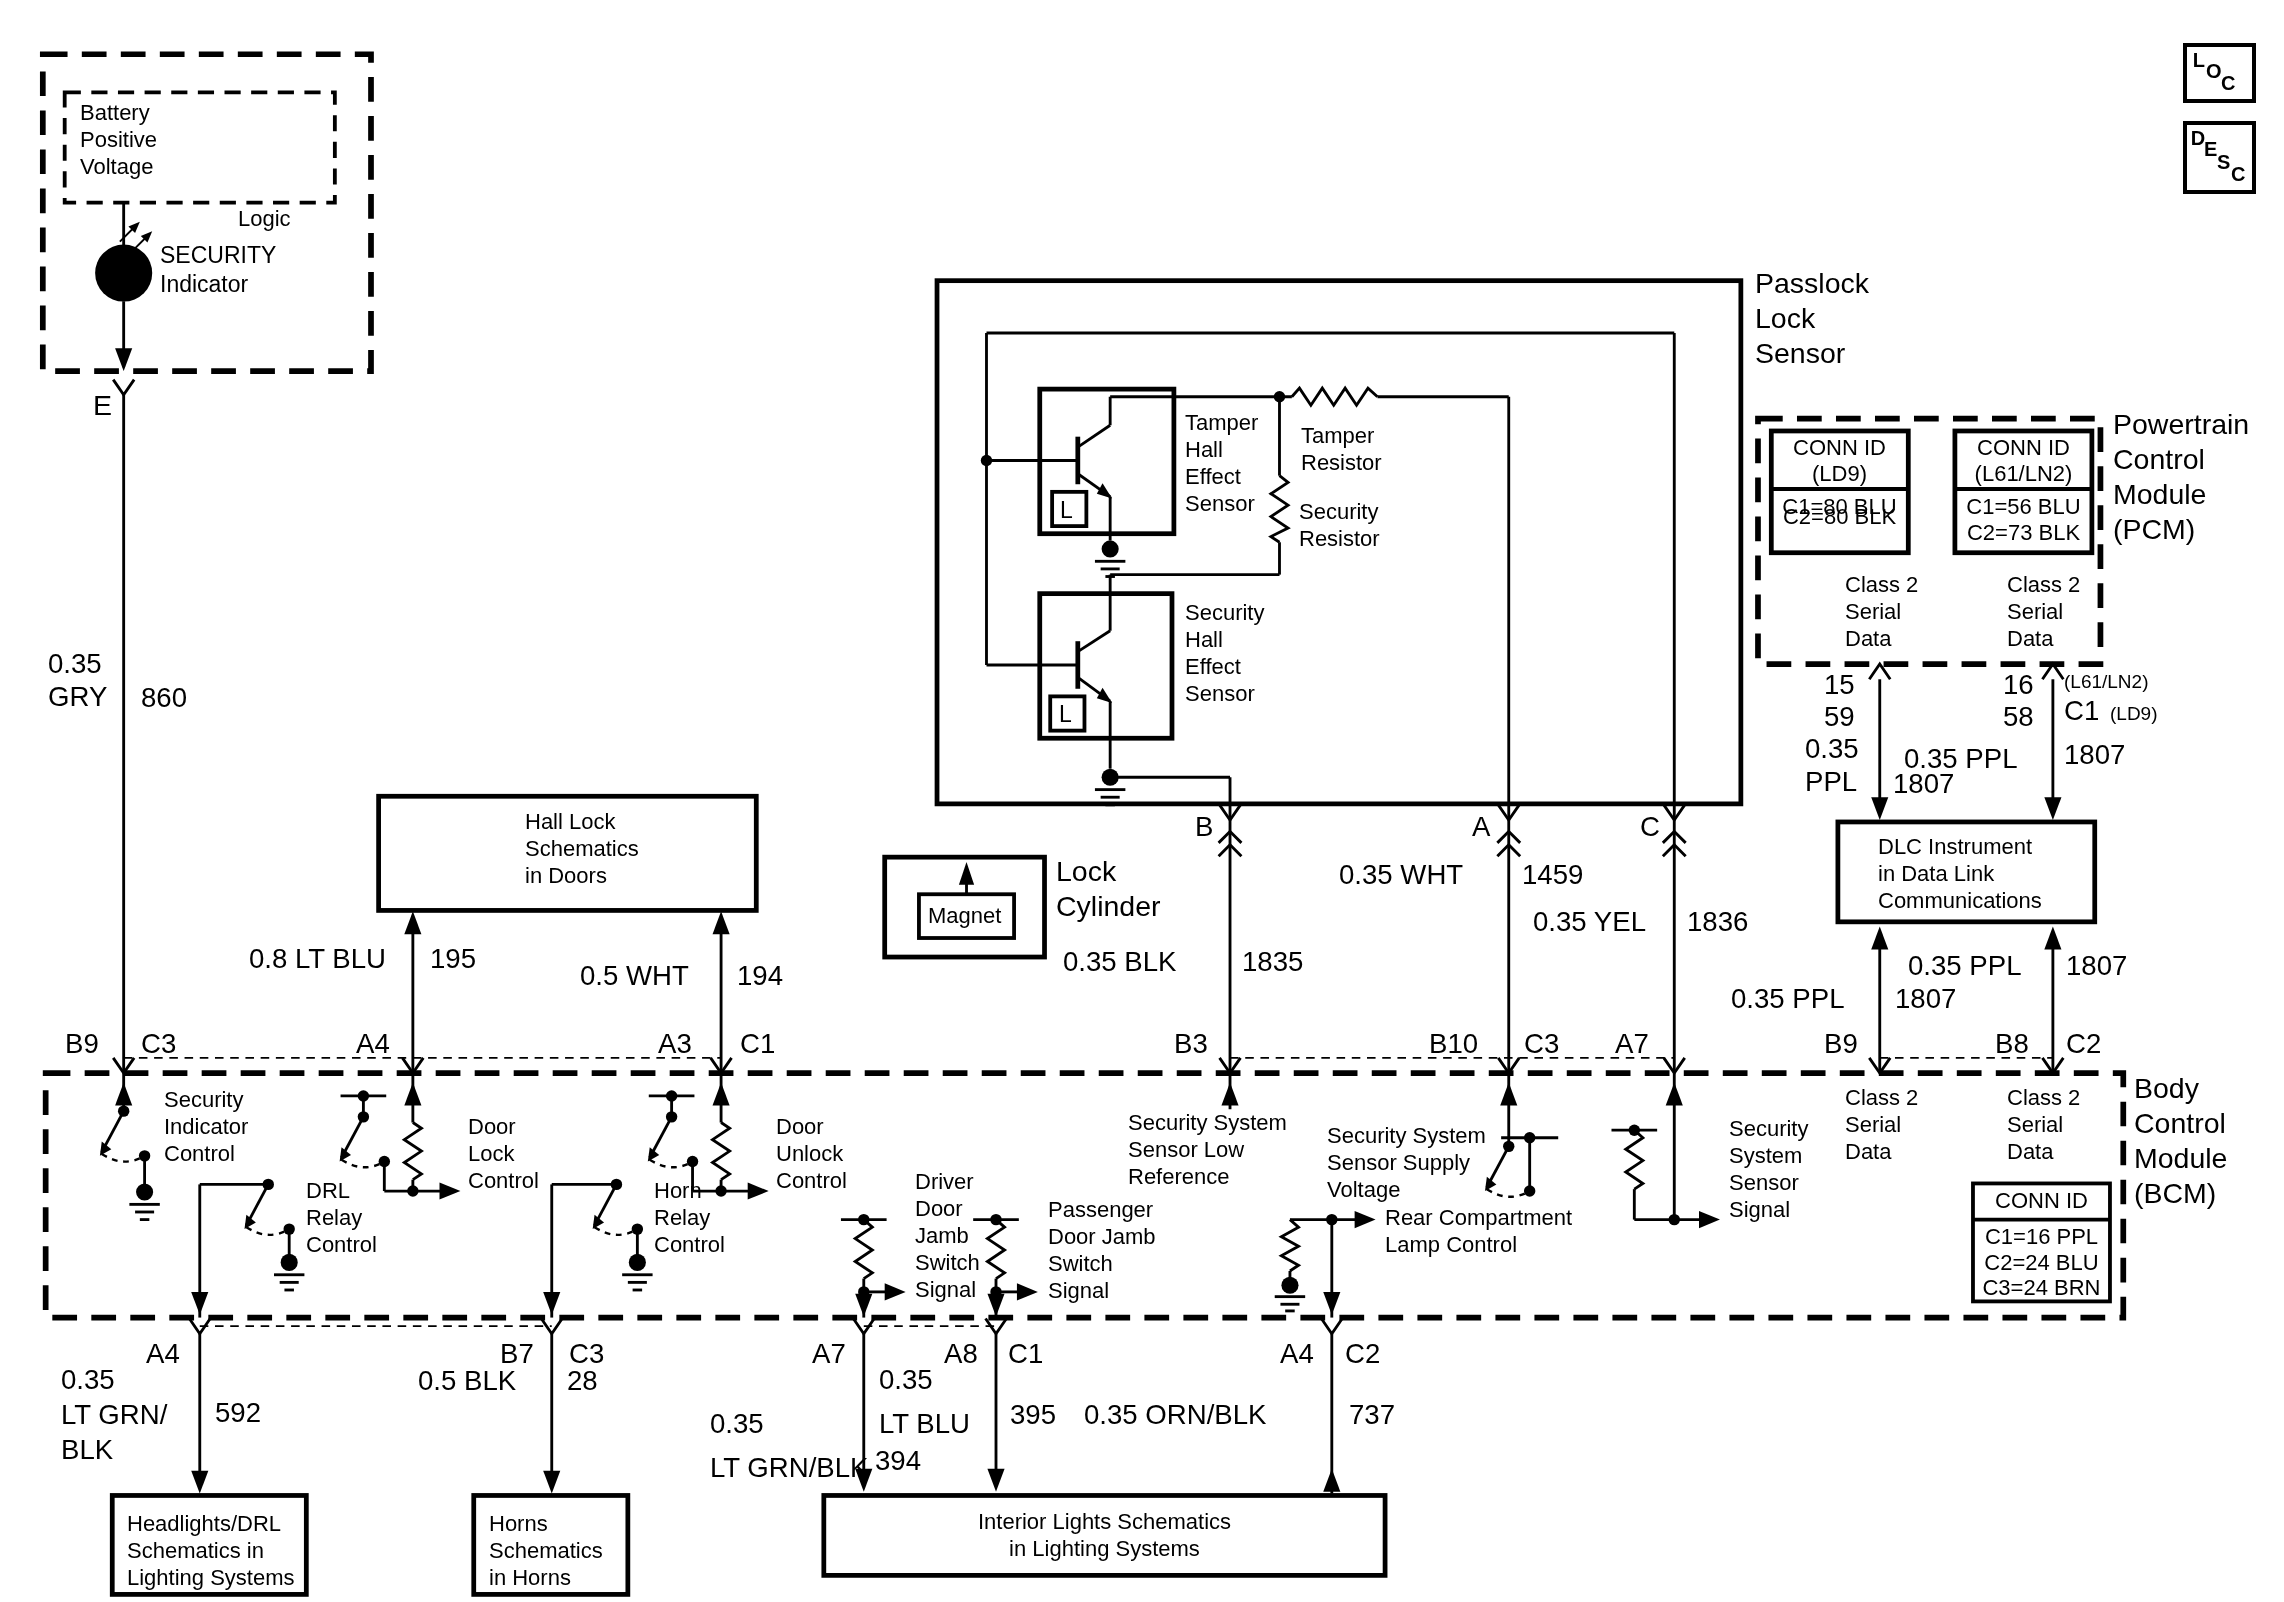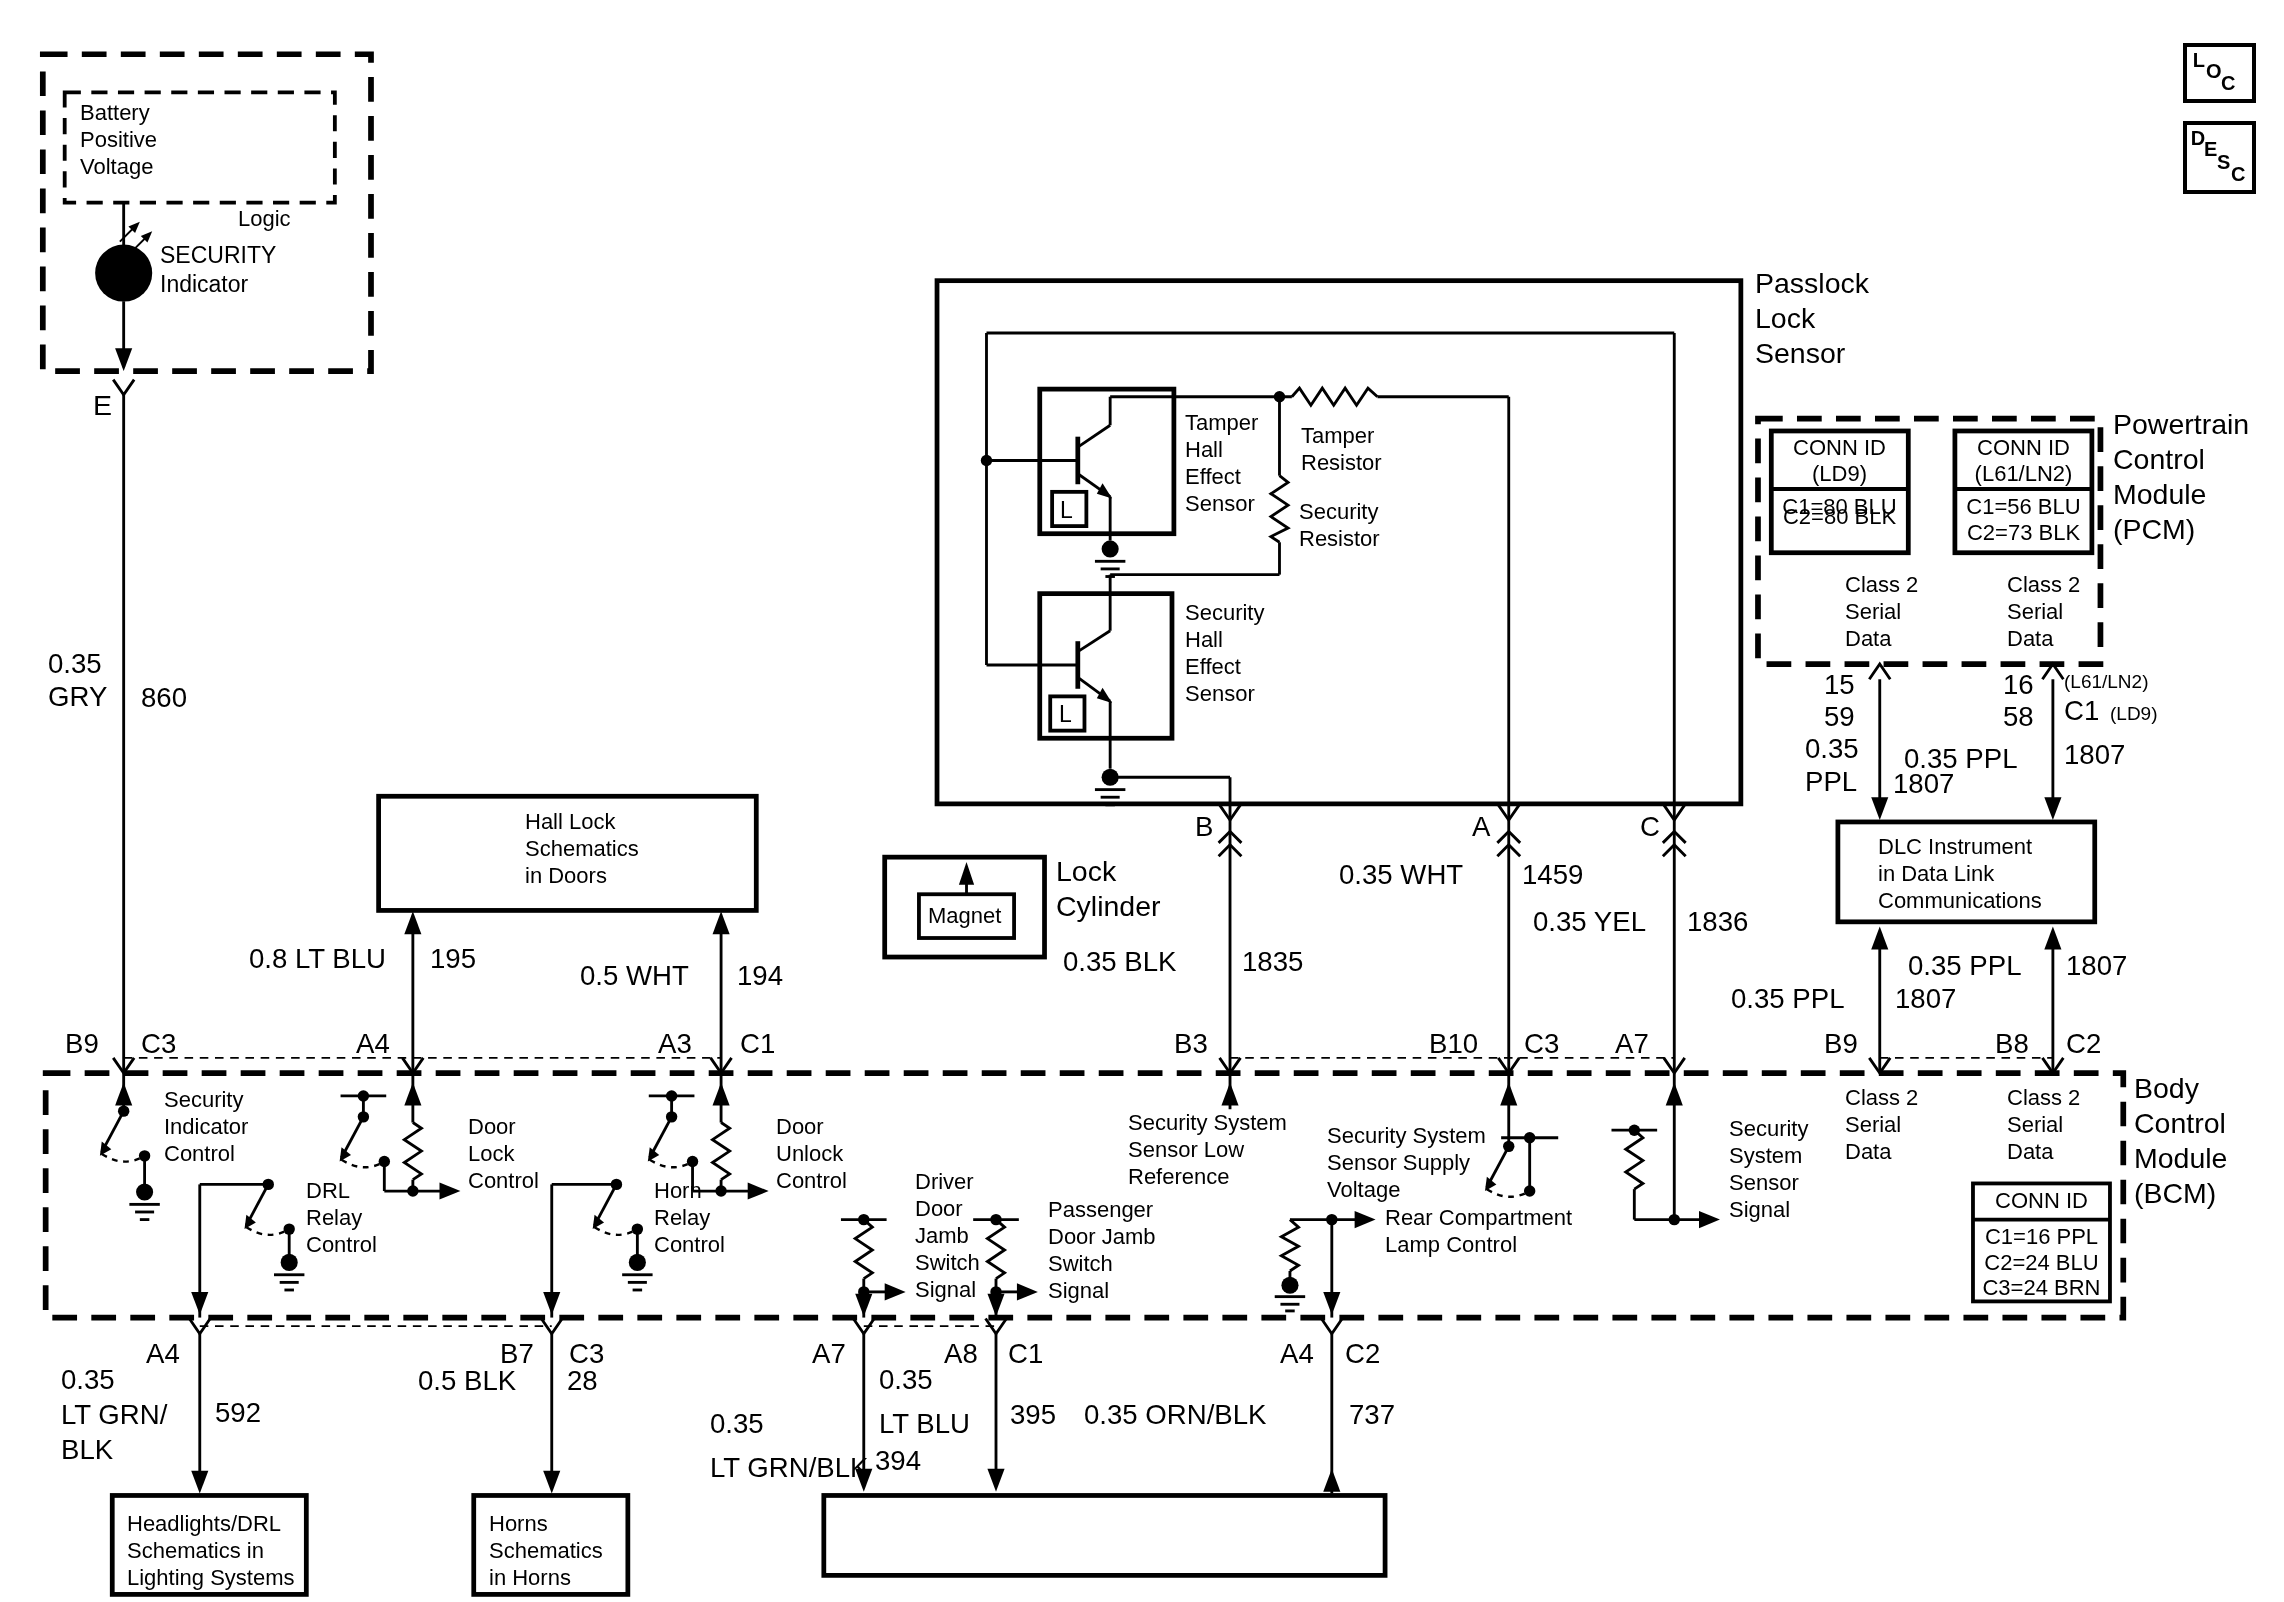--- a/index.html
+++ b/index.html
@@ -542,15 +542,17 @@
 <div class="lbl f29" style="left:875px;top:1444px">394</div>
 <div class="lbl f29" style="left:944px;top:1337px">A8</div>
 <div class="lbl f29" style="left:1008px;top:1337px">C1</div>
 <div class="lbl f29" style="left:879px;top:1358px;line-height:44px">0.35
 LT BLU</div>
 <div class="lbl f29" style="left:1010px;top:1398px">395</div>
 <div class="lbl f29" style="left:1280px;top:1337px">A4</div>
 <div class="lbl f29" style="left:1345px;top:1337px">C2</div>
 <div class="lbl f29" style="left:1084px;top:1398px">0.35 ORN/BLK</div>
 <div class="lbl f29" style="left:1349px;top:1398px">737</div>
+<div class="lbl ctr" style="left:824px;top:1508px;width:561px">Interior Lights Schematics
+in Lighting Systems</div>
 
 </div>
 
 
 </body></html>

